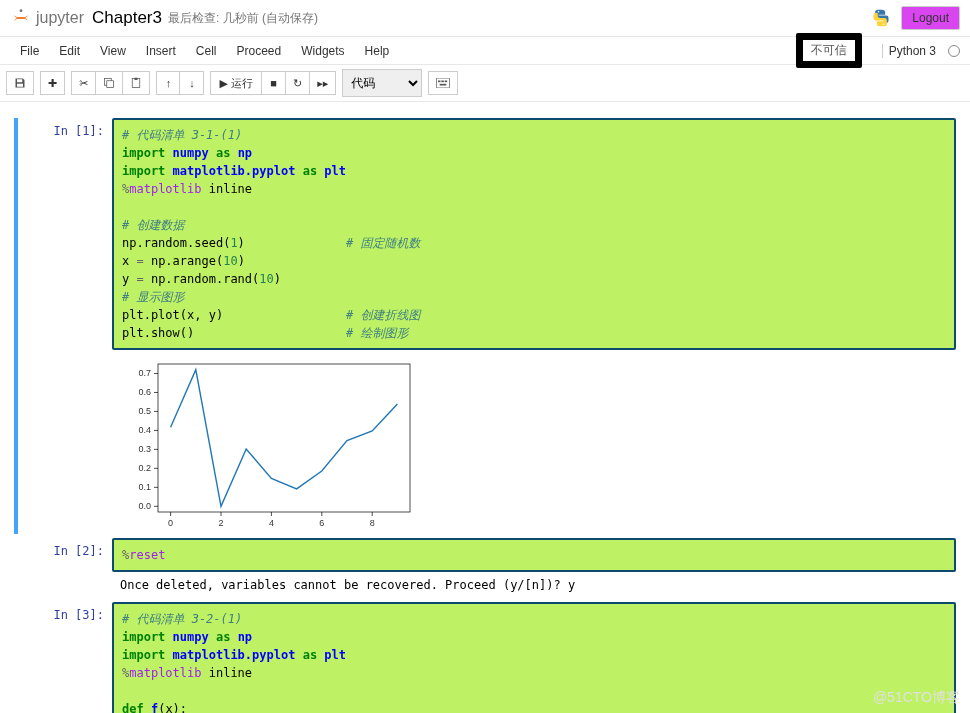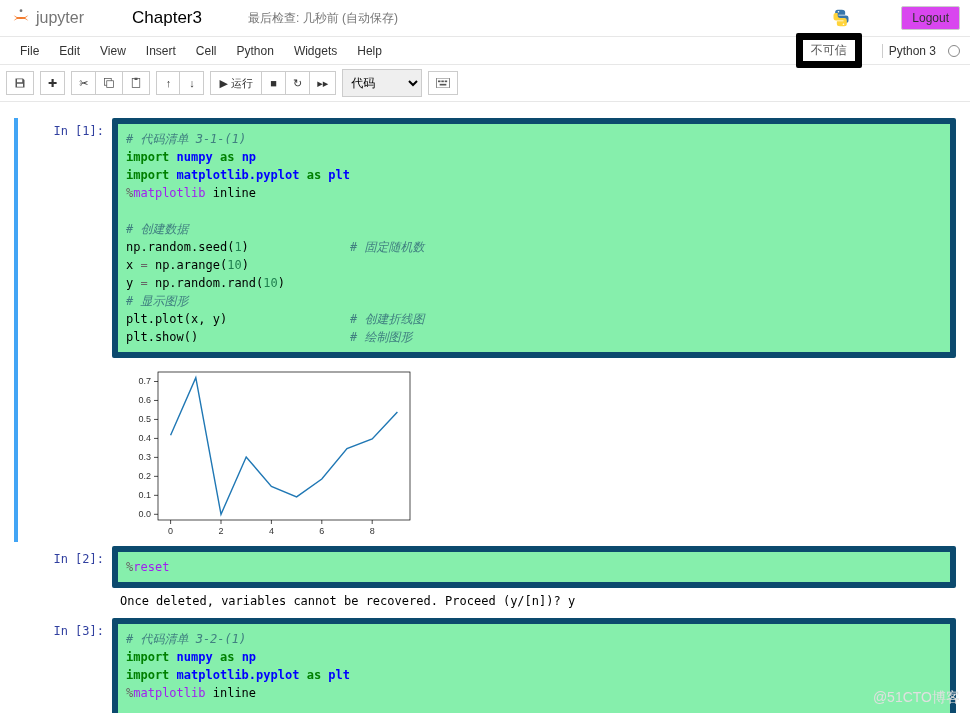--- a/index.html
+++ b/index.html
@@ -1,19 +1,19 @@
 <!DOCTYPE html>
 <html><head>
 <meta charset="utf-8">
 <style>
   * { box-sizing: border-box; margin: 0; padding: 0; }
   body { font-family: "Helvetica Neue", Helvetica, Arial, sans-serif; font-size: 13px; background: #fff; color: #000; width: 970px; }
   
   
-  .header { display: flex; align-items: center; padding: 6px 10px; border-bottom: 1px solid #e7e7e7; gap: 40px; }
+  .header { display: flex; align-items: center; padding: 6px 10px; border-bottom: 1px solid #e7e7e7; }
   .logo { display: flex; align-items: center; gap: 4px; }
   .logo-icon { width: 22px; height: 22px; }
   .logo-text { font-size: 16px; color: #757575; font-weight: 400; }
   .notebook-name { font-size: 17px; color: #000; margin-left: 8px; }
   .save-status { font-size: 12px; color: #777; margin-left: 6px; }
   .header-spacer { flex: 1; }
   .python-icon { width: 20px; height: 20px; margin-right: 10px; }
   .logout-btn { border: 1px solid #ccc; background: #d946ef; padding: 4px 10px; font-size: 12px; border-radius: 2px; cursor: pointer; color:#333; }
   
   
@@ -32,21 +32,21 @@
   .tb-select { border: 1px solid #ccc; height: 28px; font-size: 12px; padding: 0 4px; min-width: 80px; }
   
   
   .notebook-container { padding: 12px 0; background: #fff; }
   .cell { display: flex; margin: 4px 14px; }
   .cell.selected { border-left: 4px solid #42A5F5; padding-left:0; }
   .cell:not(.selected) { border-left: 4px solid transparent; }
   .prompt { width: 70px; text-align: right; padding: 6px 8px 6px 0; font-family: monospace; font-size: 12px; flex-shrink: 0; margin-left: 24px; }
   .input-prompt { color: #303F9F; }
   .cell-body { flex: 1; min-width: 0; }
-  .input-area { border: 6px solid #0c4a6e; background: #86efac; border-radius: 2px; padding: 6px 8px; font-family: monospace; font-size: 12px; line-height: 1.5; white-space: pre; overflow-x: auto; }
+  .input-area { border: 2px solid #0c4a6e; background: #bef264; border-radius: 2px; padding: 6px 8px; font-family: monospace; font-size: 12px; line-height: 1.5; white-space: pre; overflow-x: auto; }
   .output-area { padding: 6px 0 6px 8px; font-family: monospace; font-size: 12px; white-space: pre-wrap; }
   
   
   .c-comment { color: #408080; font-style: italic; }
   .c-keyword { color: #008000; font-weight: bold; }
   .c-namespace { color: #0000FF; font-weight: bold; }
   .c-magic { color: #A020F0; }
   .c-num { color: #208050; }
   .c-op { color: #666; }
   
@@ -90,21 +90,21 @@
   </span>
   <button class="logout-btn">Logout</button>
 </div>
 
 <div class="menubar">
   <div class="menu-item">File</div>
   <div class="menu-item">Edit</div>
   <div class="menu-item">View</div>
   <div class="menu-item">Insert</div>
   <div class="menu-item">Cell</div>
-  <div class="menu-item">Python</div>
+  <div class="menu-item">Proceed</div>
   <div class="menu-item">Widgets</div>
   <div class="menu-item">Help</div>
   <div class="menu-spacer"></div>
   <span class="trust-indicator">不可信</span>
   <span class="kernel-name">Python 3</span>
   <span class="kernel-idle"></span>
 </div>
 
 <div class="toolbar">
   <div class="tb-group">

